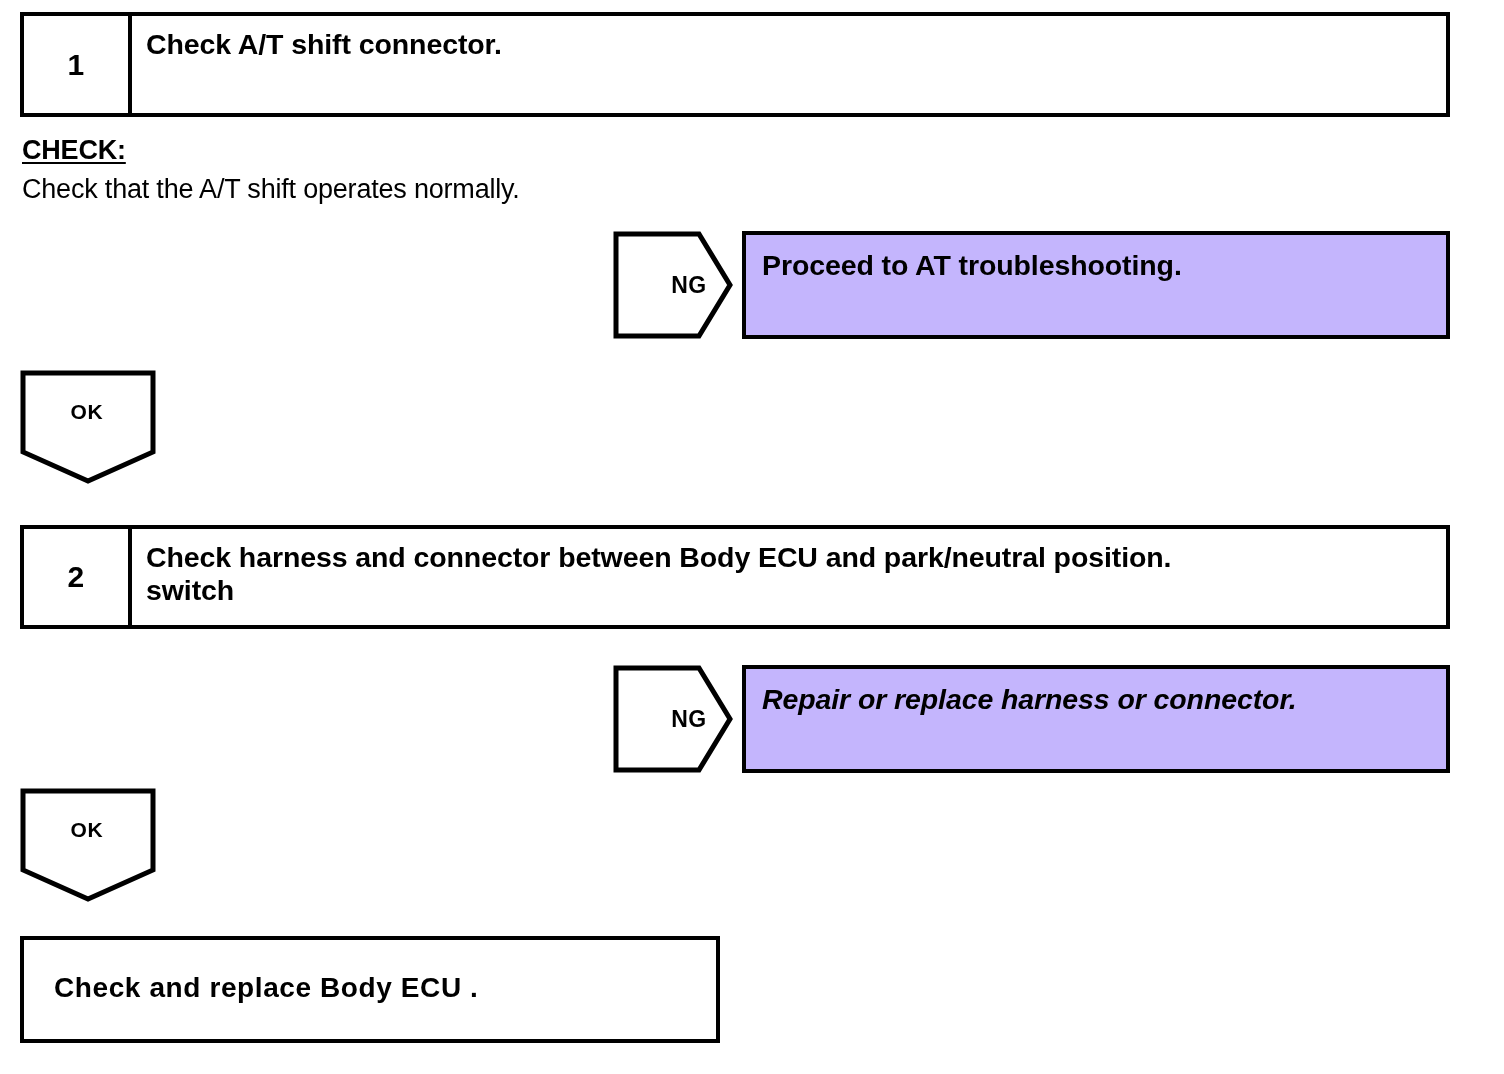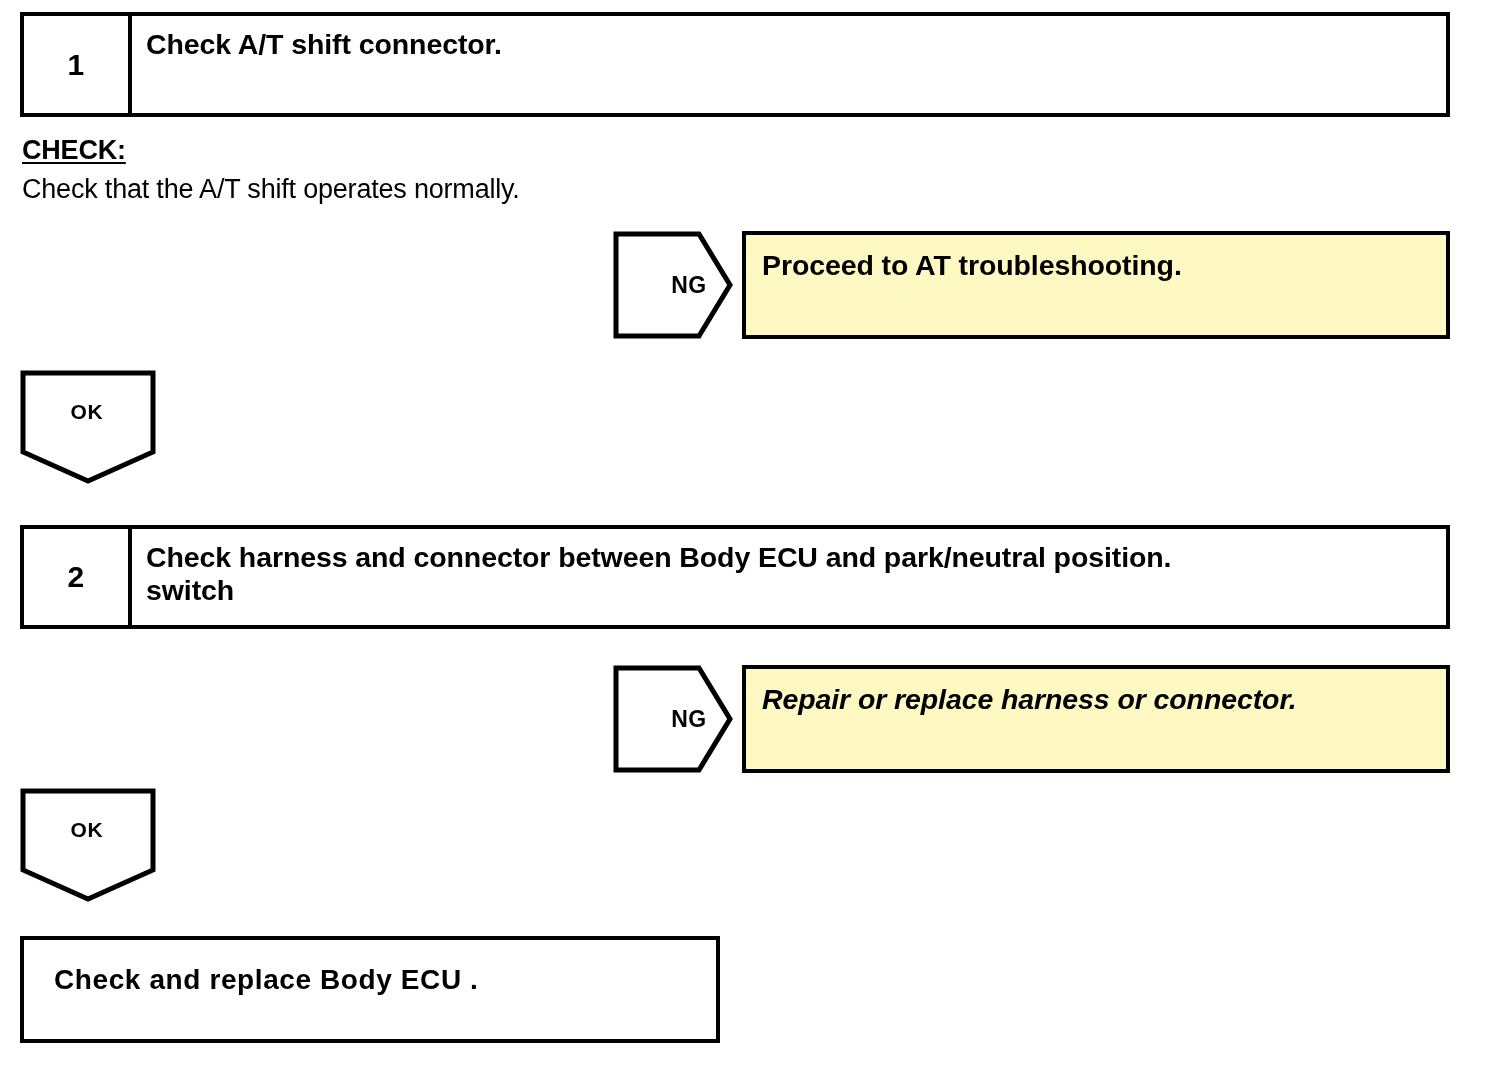--- a/index.html
+++ b/index.html
@@ -120,33 +120,33 @@
     font-weight: bold;
     font-size: 21px;
     letter-spacing: 0.8px;
   }
 
   
   .result-box {
     position: absolute;
     border: 4px solid #000;
     box-sizing: border-box;
-    background: #fef9c3;
+    background: #c4b5fd;
     padding: 14px 0 0 16px;
     font-weight: bold;
     font-size: 28.5px;
     line-height: 1.17;
     letter-spacing: -0.1px;
   }
   .final-box {
     position: absolute;
     border: 4px solid #000;
     box-sizing: border-box;
     background: #fff;
-    padding: 24px 0 0 30px;
+    padding: 32px 0 0 30px;
     font-weight: bold;
     font-size: 28px;
     letter-spacing: 0.6px;
   }
 </style>
 </head>
 <body>
 
 <div class="stage">
 

